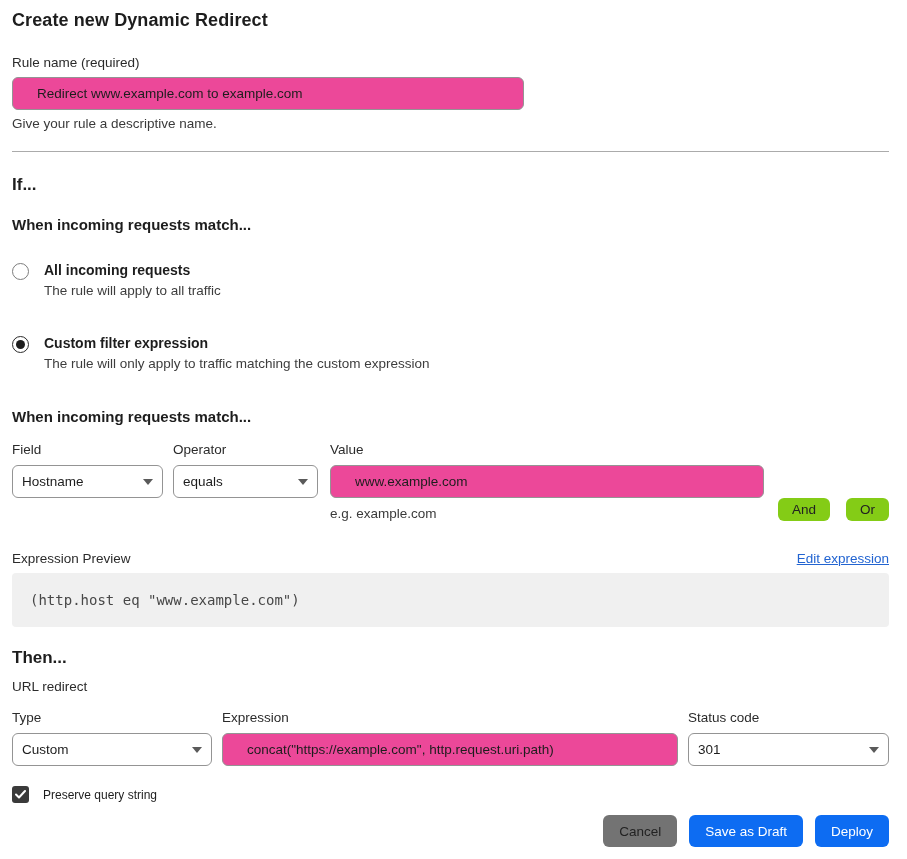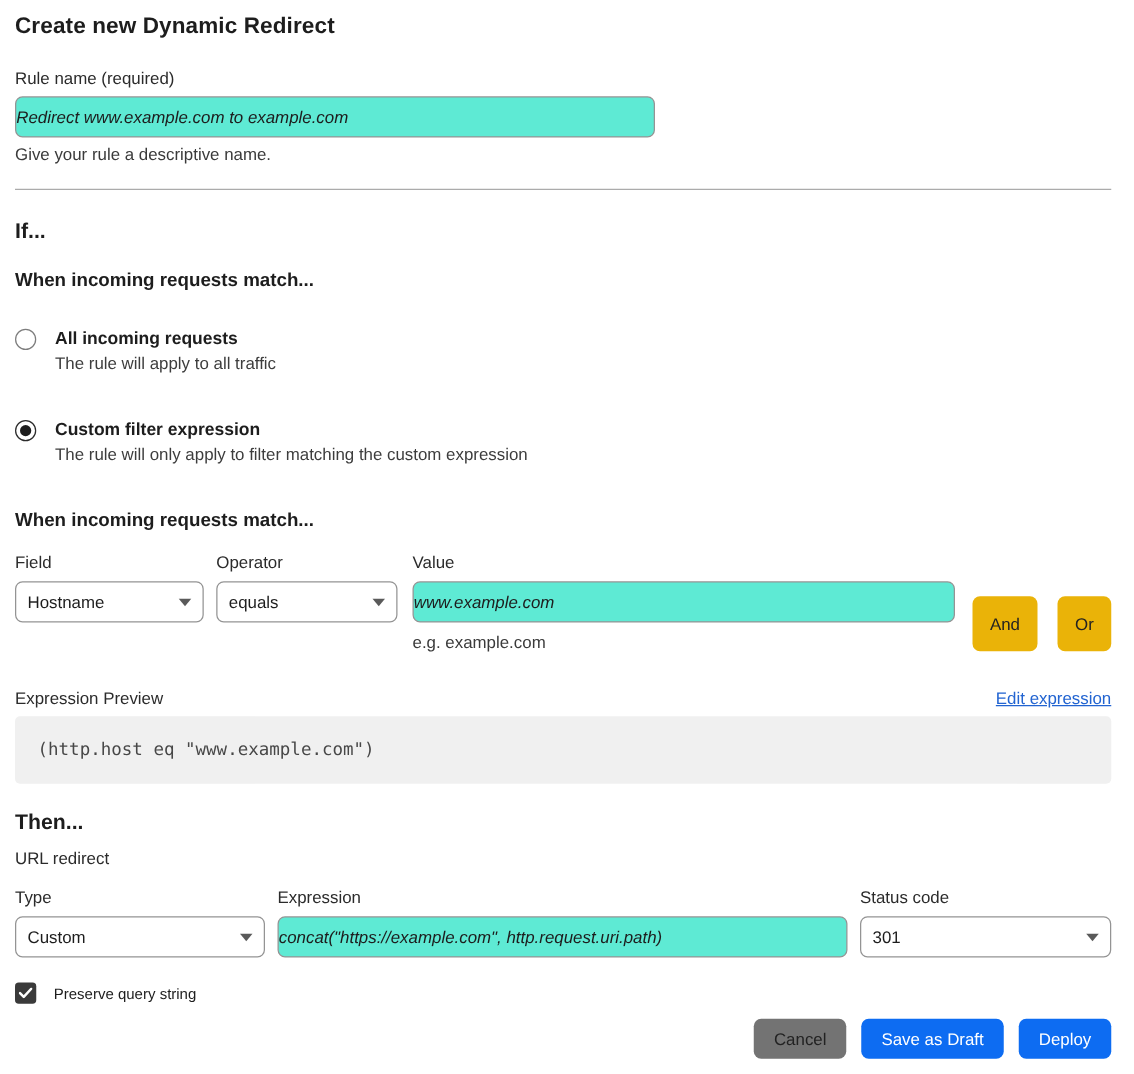--- a/index.html
+++ b/index.html
@@ -18,23 +18,23 @@
   .section-heading { font-size: 17px; font-weight: 700; }
   .match-heading { font-size: 15px; font-weight: 700; }
 
   
   .field-label { font-size: 13.5px; color: #2b2b2b; }
   .helper-text { font-size: 13.5px; color: #3a3a3a; }
 
   
   .text-input {
     height: 33px; border: 1px solid #949494; border-radius: 6px;
-    padding: 0 0; font-size: 13.5px; color: #1d1d1d;
-    font-family: "Liberation Sans", sans-serif; background: #5eead4;
-    width: 100%; outline: none; font-style: italic;
+    padding: 0 24px; font-size: 13.5px; color: #1d1d1d;
+    font-family: "Liberation Sans", sans-serif; background: #ec4899;
+    width: 100%; outline: none;
   }
   .select {
     height: 33px; border: 1px solid #949494; border-radius: 6px;
     padding: 0 9px; font-size: 13.5px; background: #fff;
     display: flex; align-items: center; justify-content: space-between;
     cursor: pointer;
   }
   .caret {
     width: 0; height: 0;
     border-left: 5px solid transparent; border-right: 5px solid transparent;
@@ -68,22 +68,22 @@
   
   .builder-heading { margin-top: 37px; }
   .builder-row { display: flex; margin-top: 17px; }
   .builder-col .field-label { margin-bottom: 8px; }
   .col-field { width: 151px; margin-right: 10px; }
   .col-operator { width: 145px; margin-right: 12px; }
   .col-value { flex: 1; margin-right: 14px; }
   .col-andor { display: flex; align-items: flex-end; }
   .value-helper { margin-top: 8px; }
   .gray-btn {
-    height: 44px; border: none; border-radius: 6px;
-    background: #eab308; color: #222; font-size: 13.5px;
+    height: 23px; border: none; border-radius: 6px;
+    background: #84cc16; color: #222; font-size: 13.5px;
     font-family: "Liberation Sans", sans-serif;
     padding: 0 14px; cursor: pointer;
   }
   .and-btn { margin-right: 16px; }
 
   
   .preview-row { display: flex; justify-content: space-between; align-items: flex-end; margin-top: 30px; }
   .preview-label { font-size: 13.5px; color: #2b2b2b; }
   .edit-link { font-size: 13.5px; color: #2264d1; text-decoration: underline; cursor: pointer; }
   .code-box {
@@ -142,21 +142,21 @@
       <div class="radio-desc">The rule will apply to all traffic</div>
     </div>
   </div>
 
   <div class="radio-option second">
     <span class="radio-circle selected">
         <span class="radio-dot"></span>
       </span>
     <div class="radio-texts">
       <div class="radio-label">Custom filter expression</div>
-      <div class="radio-desc">The rule will only apply to filter matching the custom expression</div>
+      <div class="radio-desc">The rule will only apply to traffic matching the custom expression</div>
     </div>
   </div>
 
   <h3 class="match-heading builder-heading">When incoming requests match...</h3>
 
   <div class="builder-row">
     <div class="builder-col col-field">
       <div class="field-label">Field</div>
       <div class="select">
         <span>Hostname</span>

